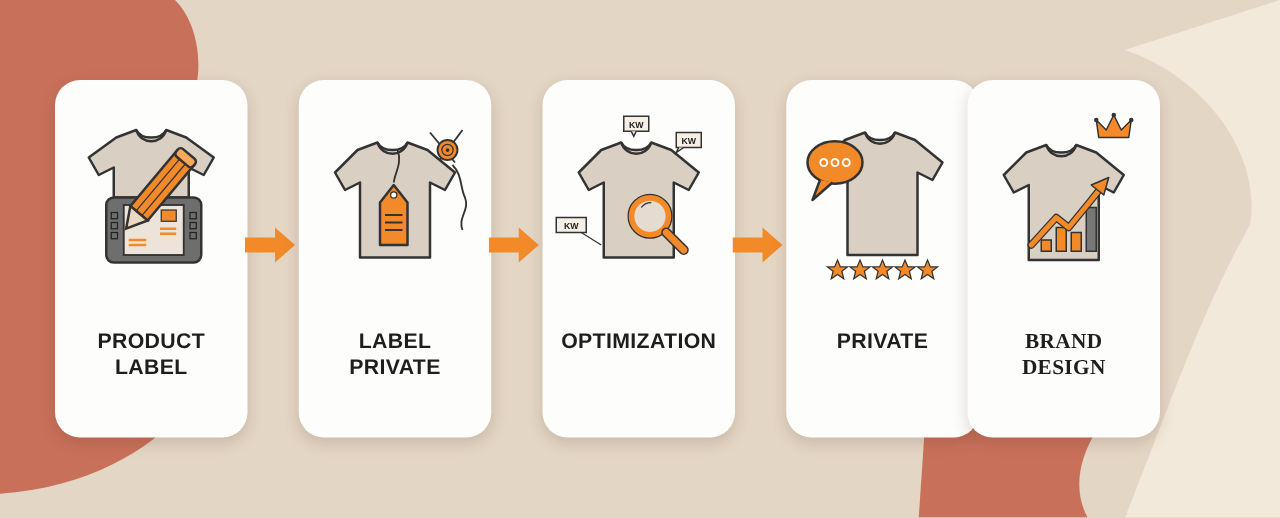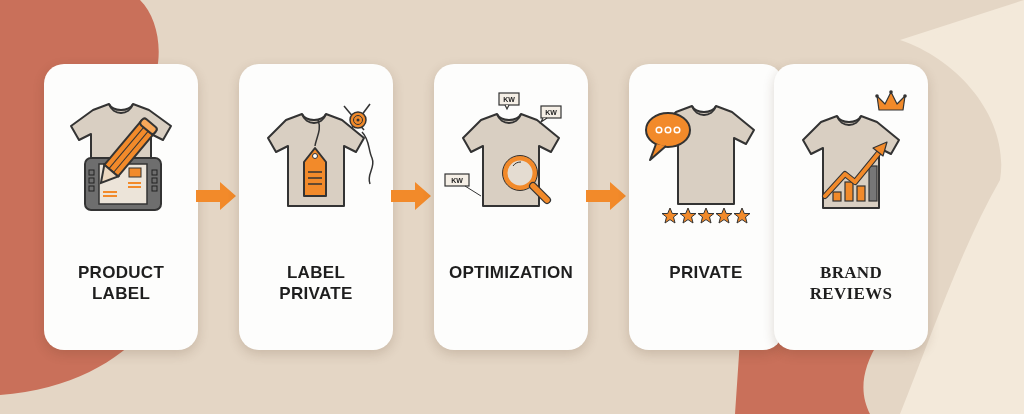--- a/index.html
+++ b/index.html
@@ -159,15 +159,15 @@
     <rect x="52" y="104" width="8" height="9" fill="#f28a2a" stroke="#333" stroke-width="1.2"></rect>
     <rect x="64" y="94" width="8" height="19" fill="#f28a2a" stroke="#333" stroke-width="1.2"></rect>
     <rect x="76" y="98" width="8" height="15" fill="#f28a2a" stroke="#333" stroke-width="1.2"></rect>
     <rect x="88" y="78" width="8" height="35" fill="#777" stroke="#333" stroke-width="1.2"></rect>
     <path d="M44 108 L64 86 L74 94 L92 72 L100 62" fill="none" stroke="#333" stroke-width="6" stroke-linejoin="round" stroke-linecap="round"></path>
     <path d="M44 108 L64 86 L74 94 L92 72 L100 62" fill="none" stroke="#f28a2a" stroke-width="4" stroke-linejoin="round" stroke-linecap="round"></path>
     <path d="M92 60 L106 54 L102 68 Z" fill="#f28a2a" stroke="#333" stroke-width="1.2" stroke-linejoin="round"></path>
   </svg>
   <div class="label">
     <span>BRAND</span>
-    <span>REVIEWS</span>
+    <span>DESIGN</span>
   </div>
 </div>
 
 </body></html>

